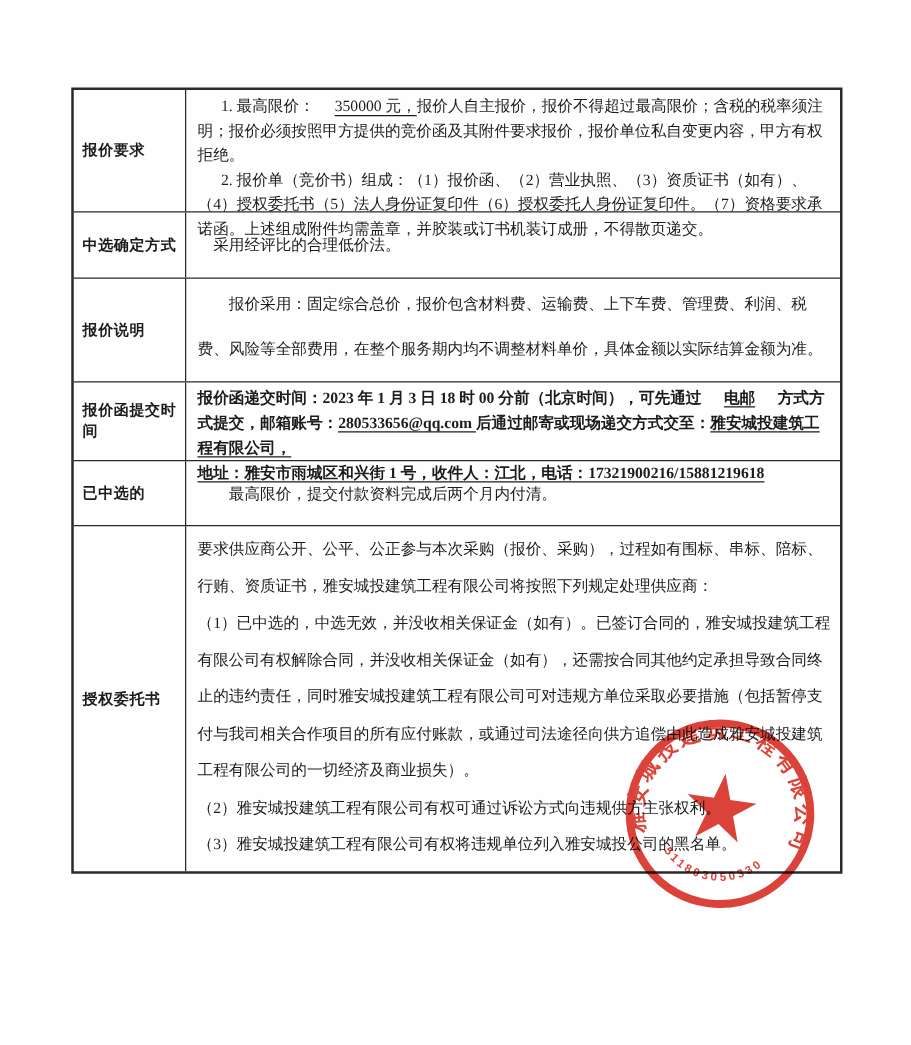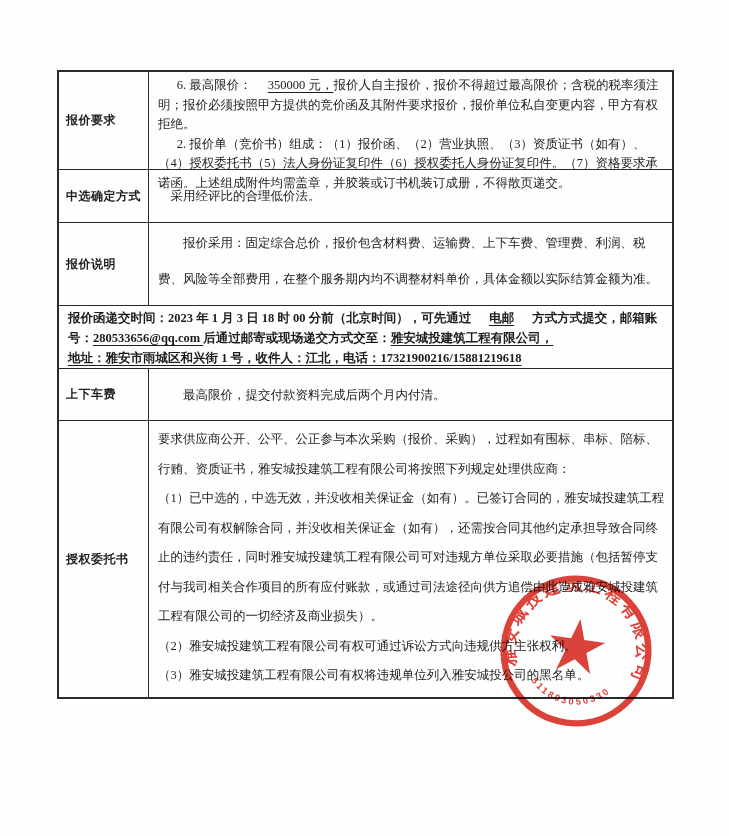--- a/index.html
+++ b/index.html
@@ -41,43 +41,44 @@
 </head>
 <body>
 
 <div class="page">
 
   <div class="doc-table">
 
     <div class="t-row row1">
       <div class="cell-label">报价要求</div>
       <div class="cell-content">
-        <p><span>6. 最高限价：</span><span class="u u-price">350000 元，</span><span>报价人自主报价，报价不得超过最高限价；含税的税率须注明；报价必须按照甲方提供的竞价函及其附件要求报价，报价单位私自变更内容，甲方有权拒绝。</span></p>
+        <p><span>1. 最高限价：</span><span class="u u-price">350000 元，</span><span>报价人自主报价，报价不得超过最高限价；含税的税率须注明；报价必须按照甲方提供的竞价函及其附件要求报价，报价单位私自变更内容，甲方有权拒绝。</span></p>
         <p>2. 报价单（竞价书）组成：（1）报价函、（2）营业执照、（3）资质证书（如有）、（4）授权委托书（5）法人身份证复印件（6）授权委托人身份证复印件。（7）资格要求承诺函。上述组成附件均需盖章，并胶装或订书机装订成册，不得散页递交。</p>
       </div>
     </div>
 
     <div class="t-row row2">
       <div class="cell-label">中选确定方式</div>
       <div class="cell-content">采用经评比的合理低价法。</div>
     </div>
 
     <div class="t-row row3">
       <div class="cell-label">报价说明</div>
       <div class="cell-content">报价采用：固定综合总价，报价包含材料费、运输费、上下车费、管理费、利润、税费、风险等全部费用，在整个服务期内均不调整材料单价，具体金额以实际结算金额为准。</div>
     </div>
 
     <div class="t-row row4">
+      <div class="cell-label">报价函提交时间</div>
       <div class="cell-content">
         <span>报价函递交时间：2023 年 1 月 3 日 18 时 00 分前（北京时间），可先通过</span><span class="u u-padded">电邮</span><span>方式方式提交，邮箱账号：</span><span class="u">280533656@qq.com </span><span>后通过邮寄或现场递交方式交至：</span><span class="u">雅安城投建筑工程有限公司，</span><span class="u blockline">地址：雅安市雨城区和兴街 1 号，收件人：江北，电话：17321900216/15881219618</span>
       </div>
     </div>
 
     <div class="t-row row5">
-      <div class="cell-label">上下车费</div>
+      <div class="cell-label">已中选的</div>
       <div class="cell-content">最高限价，提交付款资料完成后两个月内付清。</div>
     </div>
 
     <div class="t-row row6">
       <div class="cell-label">授权委托书</div>
       <div class="cell-content">
         <p>要求供应商公开、公平、公正参与本次采购（报价、采购），过程如有围标、串标、陪标、行贿、资质证书，雅安城投建筑工程有限公司将按照下列规定处理供应商：</p>
         <p>（1）已中选的，中选无效，并没收相关保证金（如有）。已签订合同的，雅安城投建筑工程有限公司有权解除合同，并没收相关保证金（如有），还需按合同其他约定承担导致合同终止的违约责任，同时雅安城投建筑工程有限公司可对违规方单位采取必要措施（包括暂停支付与我司相关合作项目的所有应付账款，或通过司法途径向供方追偿由此造成雅安城投建筑工程有限公司的一切经济及商业损失）。</p>
         <p>（2）雅安城投建筑工程有限公司有权可通过诉讼方式向违规供方主张权利。</p>
         <p>（3）雅安城投建筑工程有限公司有权将违规单位列入雅安城投公司的黑名单。</p>

